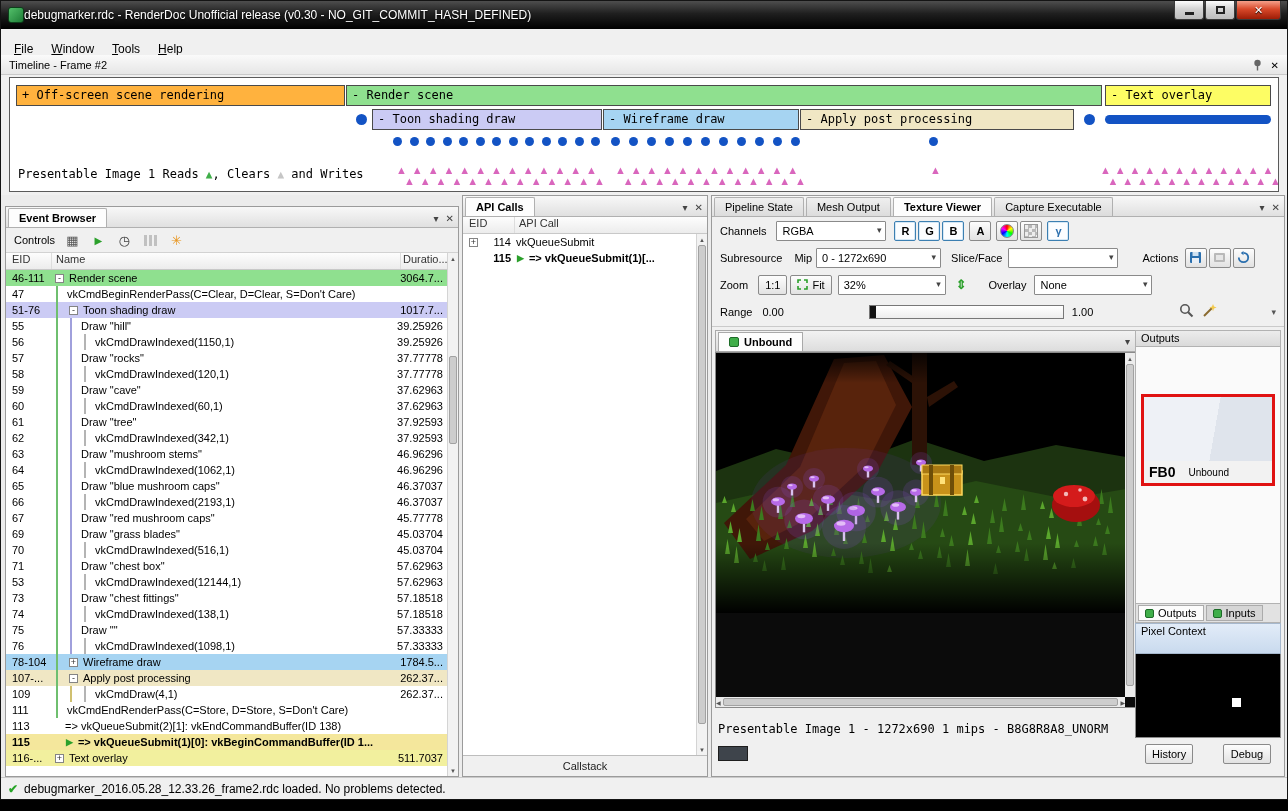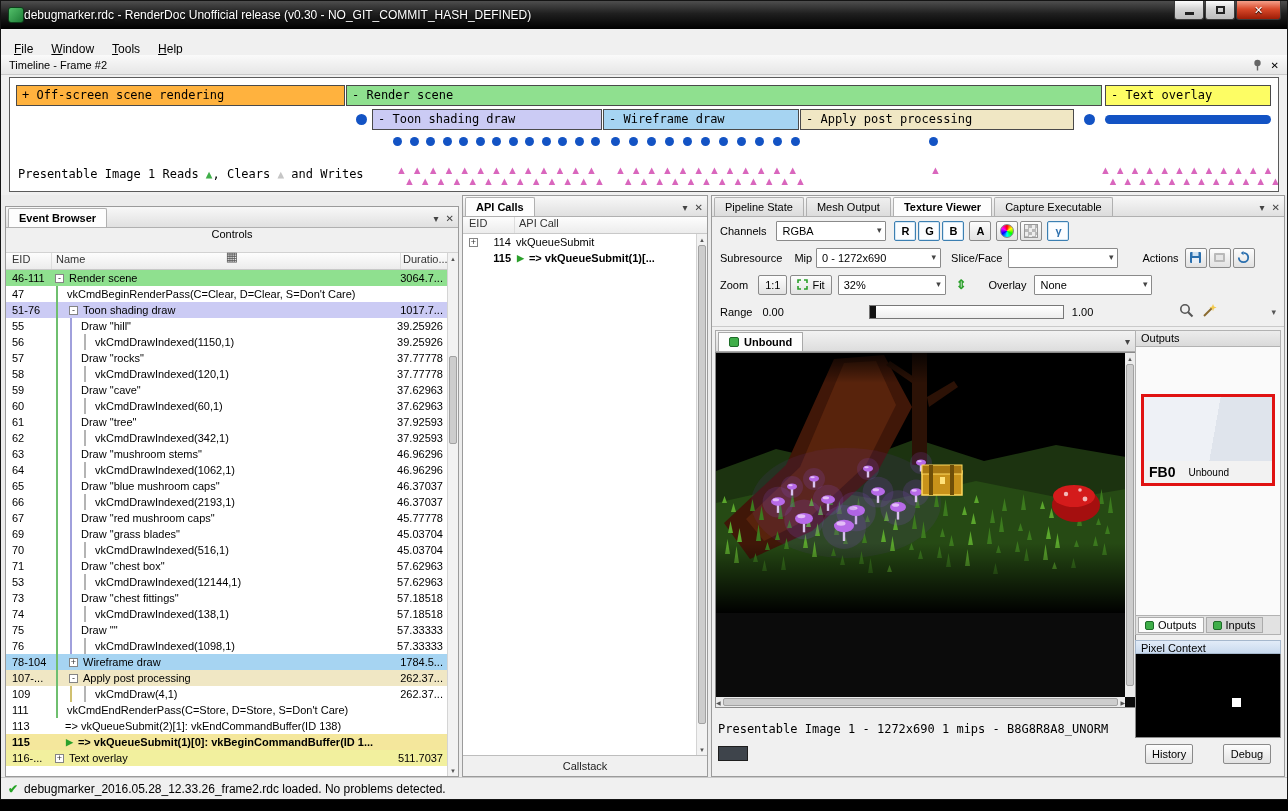--- a/index.html
+++ b/index.html
@@ -47,21 +47,21 @@
   .api { left:461px; width:246px; }
   .rp  { left:710px; width:574px; }
   .tabbar { height:21px; background:linear-gradient(#f8f8f8,#e0e0e0); border-bottom:1px solid #b0b0b0; display:flex; align-items:flex-end; position:relative; }
   .tab { padding:3px 10px; font-size:11px; border:1px solid #b0b0b0; border-bottom:none; background:linear-gradient(#efefef,#dcdcdc); margin-left:2px; border-radius:2px 2px 0 0; white-space:nowrap; }
   .tab.active { background:#fdfdfd; font-weight:bold; }
   .dock-icons { position:absolute; right:4px; top:4px; display:flex; gap:7px; color:#444; }
   .di-menu::before { content:"▾"; font-size:10px; }
   .di-close::before { content:"✕"; font-size:10px; }
 
   
-  .eb-toolbar { height:25px; display:flex; align-items:center; gap:9px; padding:0 8px; background:#f0f0f0; border-bottom:1px solid #d2d2d2; font-size:11px;flex-direction:column; }
+  .eb-toolbar { height:25px; display:flex; align-items:center; gap:9px; padding:0 8px; background:#f0f0f0; border-bottom:1px solid #d2d2d2; font-size:11px; }
   .tb-icon { width:17px; height:17px; display:flex; align-items:center; justify-content:center; font-size:13px; }
   .bars-icon { width:13px; height:11px; background:linear-gradient(90deg,#9a9a9a 0 3px,transparent 3px 5px,#9a9a9a 5px 8px,transparent 8px 10px,#9a9a9a 10px 13px); opacity:.55; }
   .colhead { height:17px; display:flex; font-size:11px; color:#333; background:linear-gradient(#fdfdfd,#ececec); border-bottom:1px solid #c8c8c8; }
   .ch-eid { width:46px; padding-left:6px; border-right:1px solid #ddd; }
   .ch-name { flex:1; padding-left:4px; }
   .ch-dur { width:58px; border-left:1px solid #ddd; padding-left:2px; }
   .rows-wrap { position:absolute; left:0; right:11px; bottom:0; background:#fff; overflow:hidden; }
   .eb .rows-wrap { top:63px; } .api .rows-wrap { top:38px; bottom:21px; }
   table { border-collapse:collapse; width:100%; table-layout:fixed; }
   td { height:16px; font-size:11px; white-space:nowrap; overflow:hidden; padding:0; vertical-align:middle; }
@@ -121,21 +121,21 @@
   .out-list { flex:1; border:1px solid #b2b2b2; border-top:none; background:#fafafa; padding:5px; }
   .fb-cell { border:3px solid #e01212; height:92px; background:#fff; display:flex; flex-direction:column;margin-top:42px; }
   .fb-thumb { flex:1; background:linear-gradient(100deg,#eef1f6 55%,#dfe4ec 55%); }
   .fb-label-row { height:22px; display:flex; align-items:center; padding:0 5px; background:#f2f2f2; }
   .fb-name { font-weight:bold; font-size:14px; }
   .fb-status { font-size:10px; margin-left:13px; }
   .out-tabs { height:19px; display:flex; gap:2px; padding:1px 2px; background:#e2e2e2; border:1px solid #b2b2b2; border-top:none; }
   .ot { display:flex; align-items:center; gap:4px; font-size:11px; padding:0 6px; border:1px solid #ababab; background:#d6d6d6; }
   .ot.active { background:#fcfcfc; }
   .ot-icon { width:9px; height:9px; background:#3fae49; border-radius:2px; border:1px solid #1d6b28; }
-  .pc-header { height:14px; background:linear-gradient(#e2ecf8,#c9daee); border:1px solid #a6b8cd; font-size:11px; padding:1px 5px; margin-top:5px; }
+  .pc-header { height:31px; background:linear-gradient(#e2ecf8,#c9daee); border:1px solid #a6b8cd; font-size:11px; padding:1px 5px; }
   .pc-view { height:84px; background:#000; border:1px solid #8a8a8a; border-top:none; position:relative; }
   .pc-pixel { position:absolute; left:96px; top:44px; width:9px; height:9px; background:#fff; }
   .pc-buttons { height:32px; display:flex; align-items:center; justify-content:space-between; padding:0 10px; }
   .pbtn { min-width:48px; }
 
   
   .statusbar { position:absolute; left:0; right:0; bottom:0; height:22px; background:#f0f0f0; border-top:1px solid #c9c9c9; display:flex; align-items:center; gap:6px; padding:0 7px; font-size:12px; }
   .check-icon::before { content:"✔"; color:#27a427; font-weight:bold; }
 </style>
 </head>

